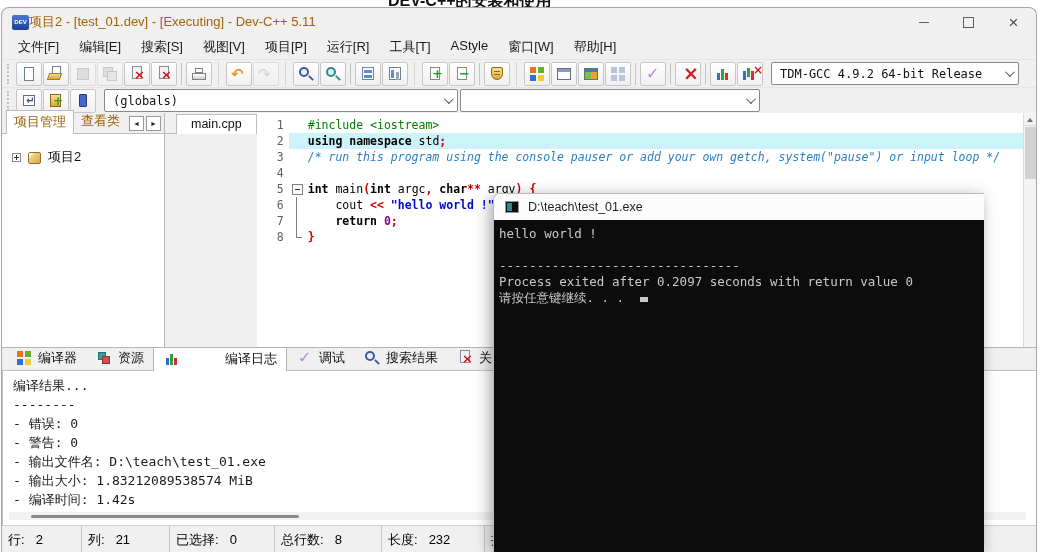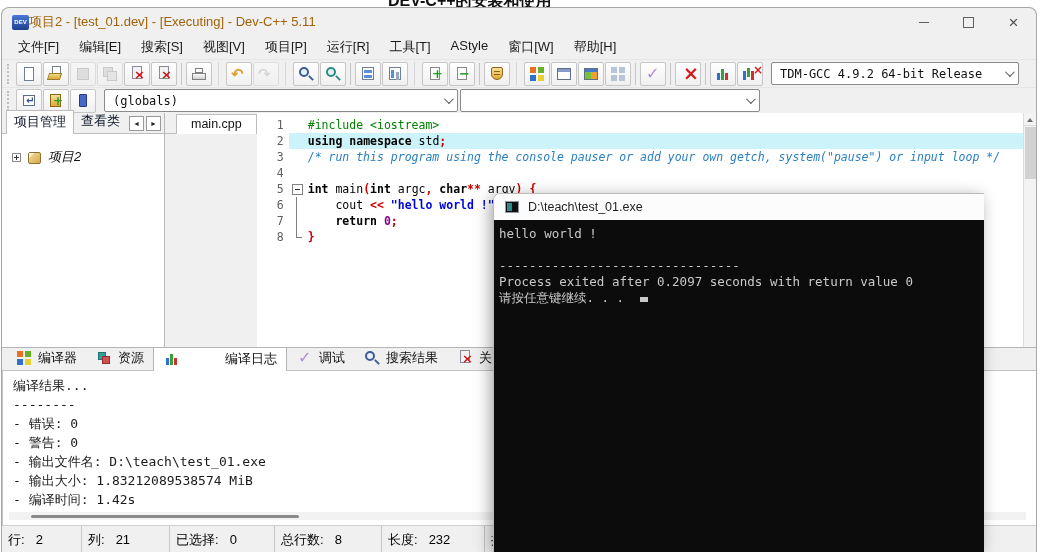--- a/index.html
+++ b/index.html
@@ -46,31 +46,31 @@
     transform: rotate(45deg) translateY(-2px); flex: none; }
   .compiler-combo { width: 248px; margin-left: 8px; }
   .globals-combo { width: 354px; margin-left: 8px; }
   .members-combo { width: 300px; margin-left: 2px; }
 
   
   .content { display: flex; height: 234px; flex: none; }
   .left-panel { width: 163px; flex: none; display: flex; flex-direction: column; border-right: 1px solid #b8b8b8; }
   .tabsbar { height: 21px; display: flex; align-items: flex-end; border-bottom: 1px solid #bdbdbd; background: #f0f0f0; padding-left: 4px; flex: none; }
   .ltabwrap { display: flex; align-items: flex-end; }
-  .ltab { font-size: 13px; padding: 2px 7px 3px; color: #0f172a; white-space: nowrap; }
+  .ltab { font-size: 13px; padding: 2px 7px 3px; color: #a16207; white-space: nowrap; }
   .ltab.active { background: #fff; border: 1px solid #bdbdbd; border-bottom: none; margin-bottom: -1px; }
   .arrowbtn { width: 15px; height: 15px; border: 1px solid #9a9a9a; background: #fff; margin: 0 0 2px 2px;
     font-size: 7px; line-height: 13px; text-align: center; color: #222; }
   .arr-l::before { content: "◄"; } .arr-r::before { content: "►"; }
   .tree { flex: 1; background: #fff; padding: 14px 0 0 10px; }
   .tree-node { display: flex; align-items: center; gap: 6px; }
   .expander { width: 9px; height: 9px; border: 1px solid #8a8a8a; background: #fff; position: relative; flex: none; }
   .expander::before { content: ""; position: absolute; left: 1px; top: 3px; width: 5px; height: 1px; background: #333; }
   .expander::after { content: ""; position: absolute; left: 3px; top: 1px; width: 1px; height: 5px; background: #333; }
-  .tree-label { font-size: 13px; color: #111; font-style: italic; }
+  .tree-label { font-size: 13px; color: #111; }
 
   .editor-panel { flex: 1; display: flex; flex-direction: row; min-width: 0; }
   .etab { font-size: 12.5px; padding: 2px 14px 3px; background: #fff; border: 1px solid #bdbdbd;
     border-bottom: none; margin: 0 0 -1px 7px; color: #111; }
   .editor-body { flex: 1; background: #fff; position: relative; padding-top: 4px; overflow: hidden; }
   .code-row { display: flex; height: 16px; line-height: 16px; }
   .gut { width: 32px; text-align: right; padding-right: 5px; color: #606060;
     font: 11.5px/16px "DejaVu Sans Mono", monospace; flex: none; }
   .hlwrap { flex: 1; display: flex; min-width: 0; }
   .code-row.hl .hlwrap { background: #ccf2fa; }

